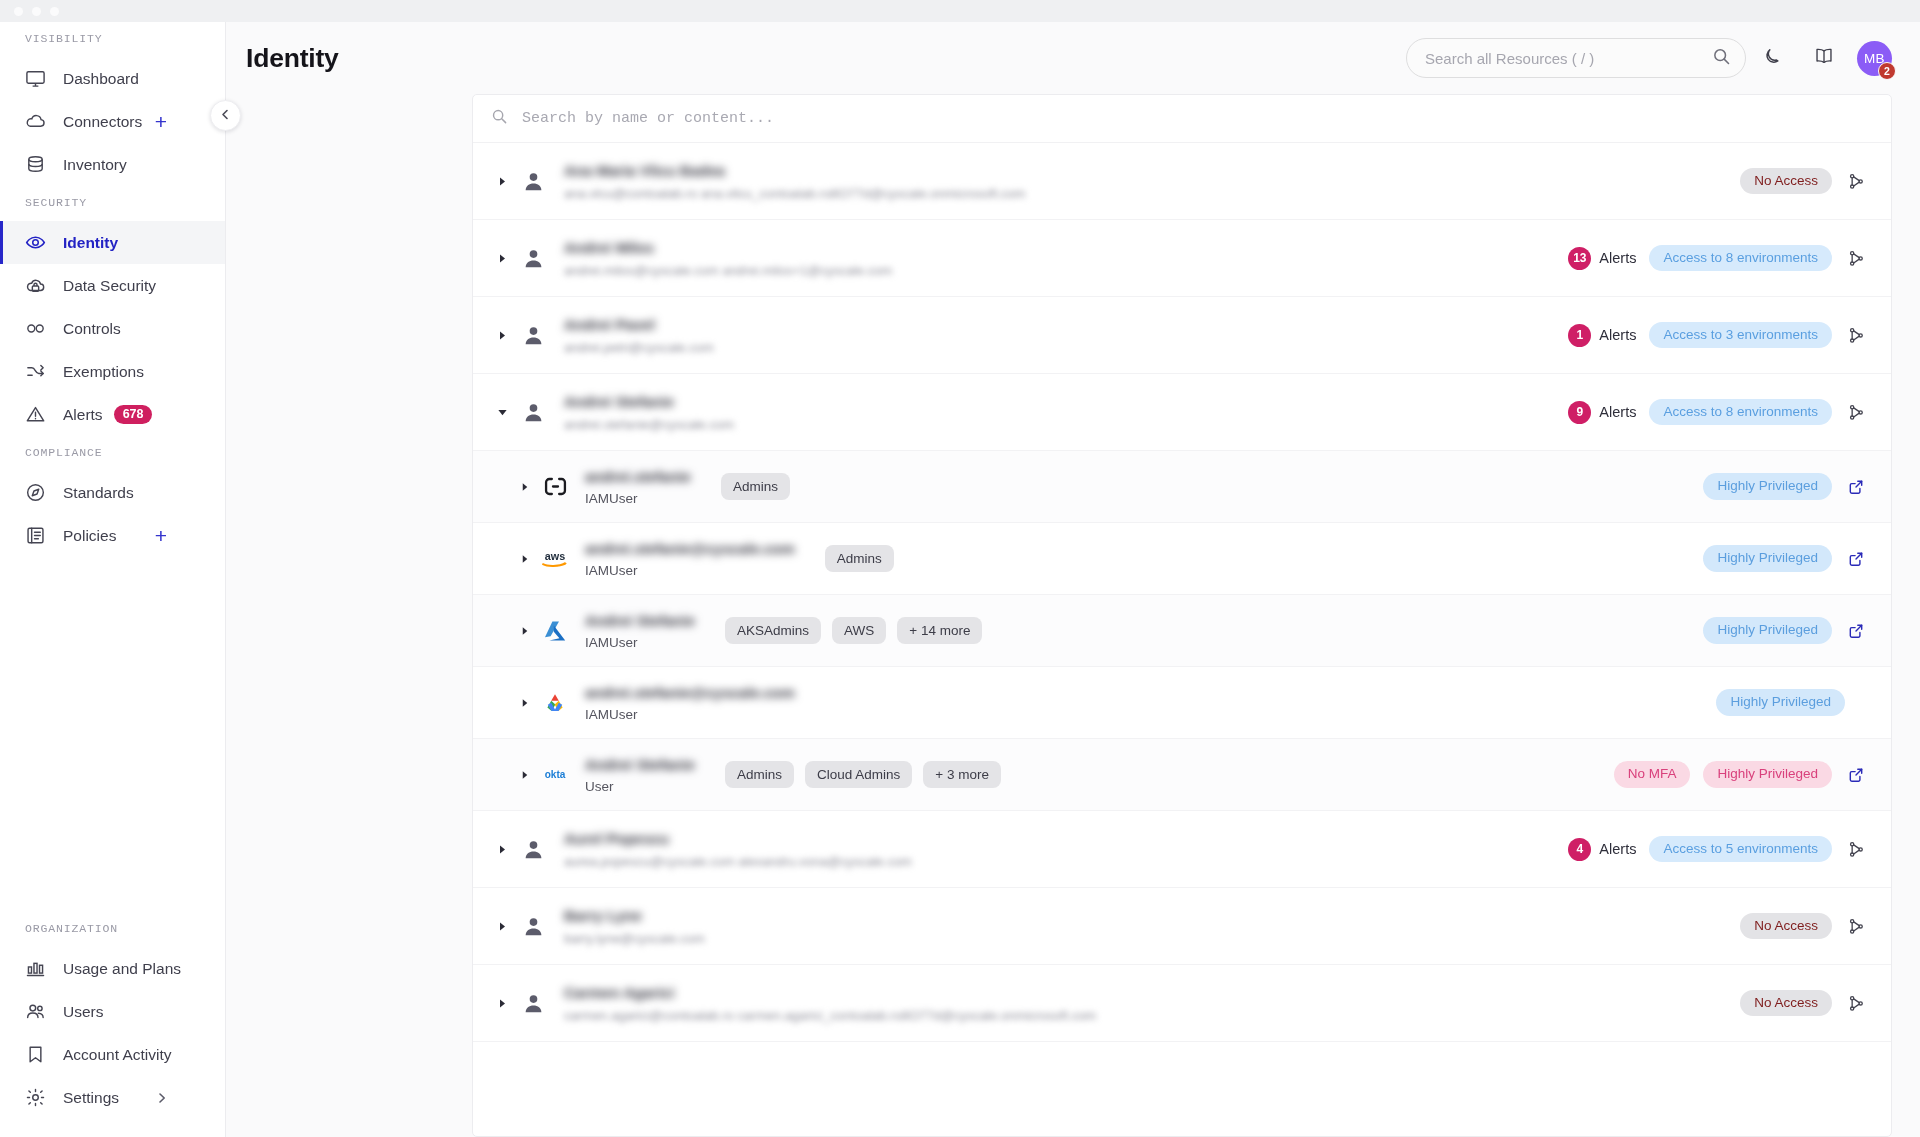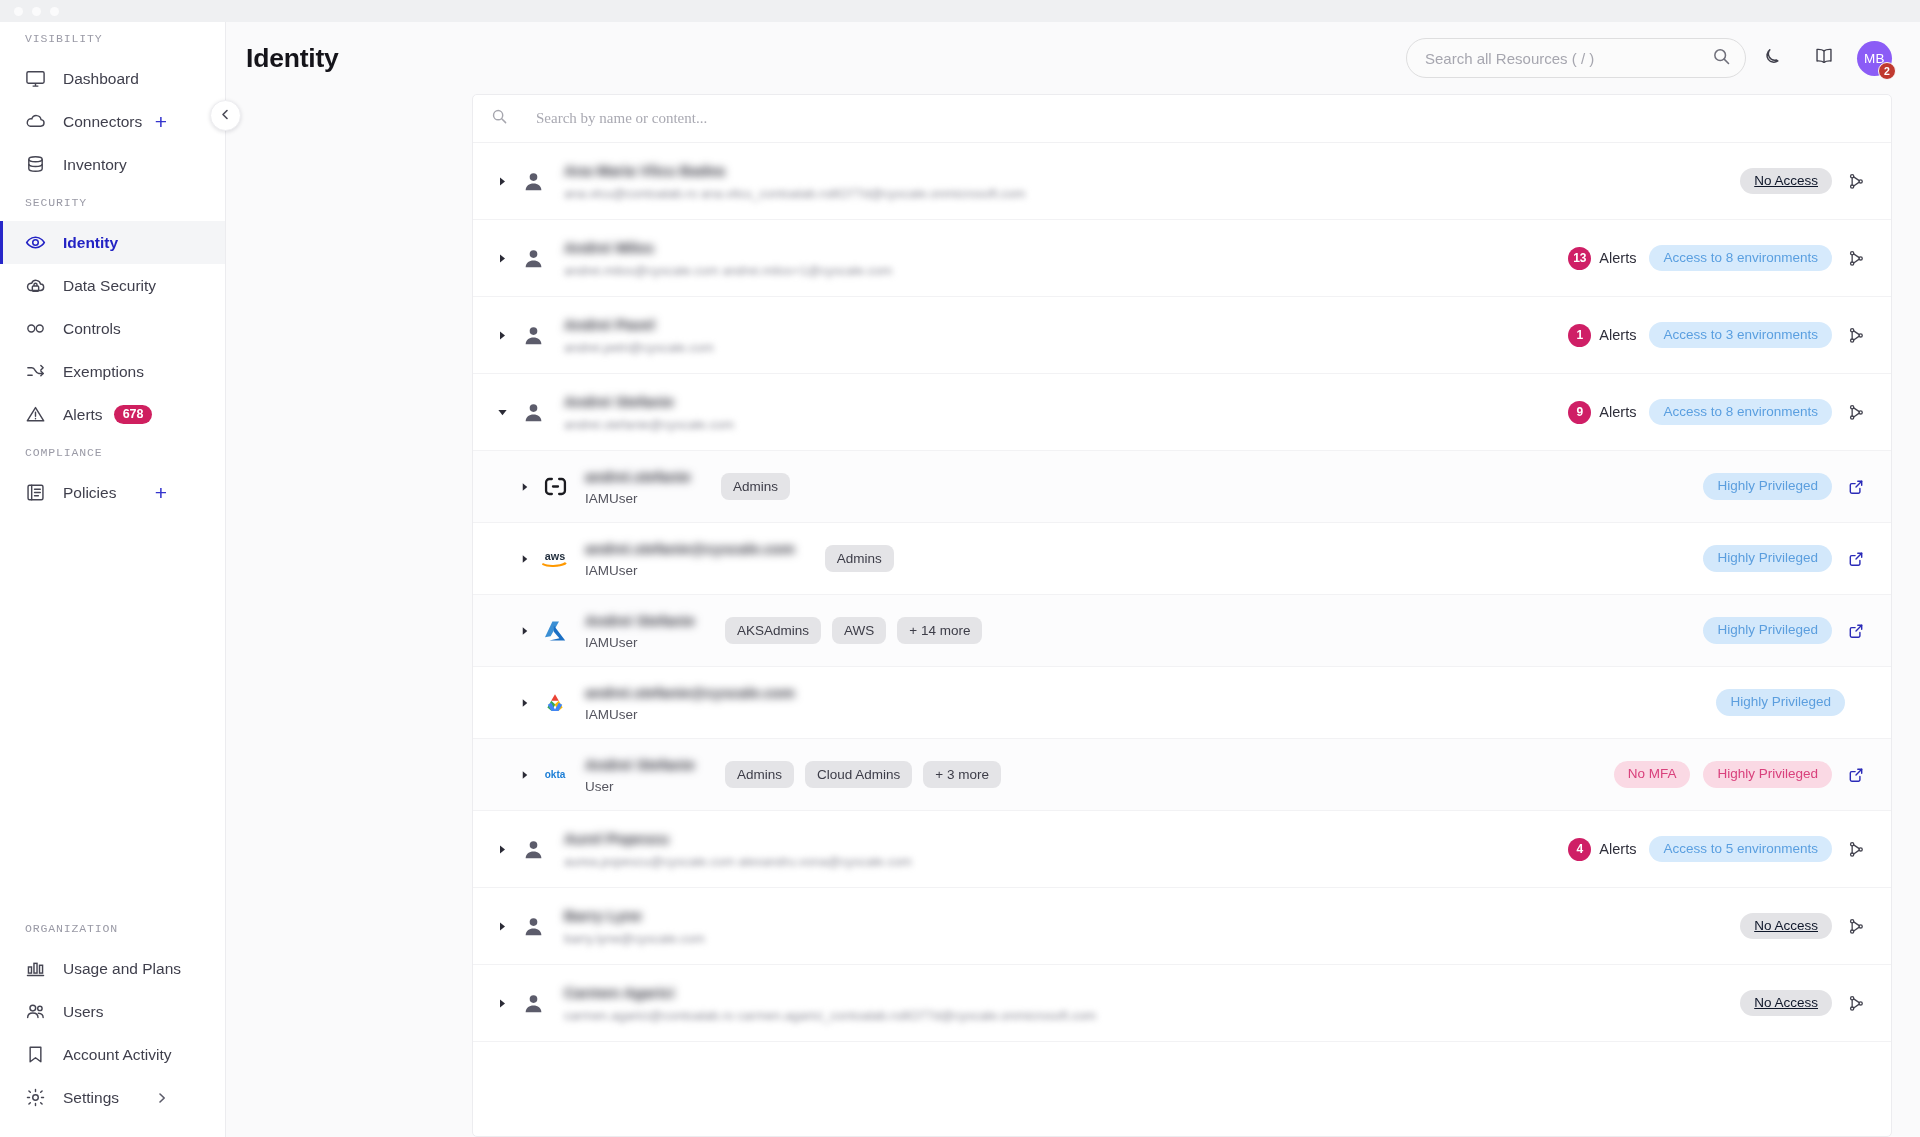--- a/index.html
+++ b/index.html
@@ -122,21 +122,21 @@
   .card {
     background: #fff; border: 1px solid #ececef; border-radius: 5px;
     height: 100%; overflow: hidden;
   }
   .card-search {
     height: 48px; display: flex; align-items: center; padding: 0 18px;
     border-bottom: 1px solid #f1f1f3;
   }
   .card-search input {
     flex: 1; border: none; outline: none; background: transparent;
-    font-size: 15px; color: #45454f; margin-left: 28px; font-family: Liberation Serif, serif;
+    font-size: 15px; color: #45454f; margin-left: 14px; font-family: Liberation Mono, monospace;
   }
   .card-search input::placeholder { color: #a9a9b2; }
 
   
   .person-row {
     height: 77px; display: flex; align-items: center; padding: 0 24px 0 18px;
     border-bottom: 1px solid #f2f2f4; background: #fff; cursor: pointer;
     position: relative;
   }
   .caret {
@@ -154,21 +154,21 @@
   }
   .blur-sub {
     font-size: 13px; color: #8d8d98; filter: blur(3.4px); white-space: nowrap;
   }
   .row-right { margin-left: auto; display: flex; align-items: center; gap: 13px; }
 
   .pill {
     border-radius: 14px; font-size: 13.5px; padding: 6px 14px 7px; line-height: 1;
     white-space: nowrap;
   }
-  .pill-gray { background: #e3e3e6; color: #0f172a; text-decoration: underline; }
+  .pill-gray { background: #e3e3e6; color: #7f1d1d; }
   .pill-blue { background: #d6eafc; color: #5a9fe0; }
   .pill-blue-strong { background: #d3e8fb; color: #5b9ede; }
   .pill-pink { background: #fad9e4; color: #d9417c; }
 
   .alerts-cell { display: flex; align-items: center; gap: 8px; }
   .alert-count {
     width: 23px; height: 23px; border-radius: 50%; background: #cf1f66;
     color: #fff; font-size: 12px; font-weight: bold;
     display: flex; align-items: center; justify-content: center;
   }
@@ -301,20 +301,29 @@
           <svg width="21" height="21" viewBox="0 0 22 22" fill="none" stroke="currentColor" stroke-width="1.5">
             <path d="M11 3.8 19.6 17.6H2.4L11 3.8z" stroke-linejoin="round"></path>
             <path d="M11 8.6v4.2M11 15.2v.3" stroke-linecap="round"></path>
           </svg>
         </span>
         <span class="lbl">Alerts</span>
         <span class="alerts-badge">678</span>
       </div>
 
       <div class="nav-section-label">COMPLIANCE</div>
+      <div class="nav-item">
+        <span class="ico">
+          <svg width="21" height="21" viewBox="0 0 22 22" fill="none" stroke="currentColor" stroke-width="1.5">
+            <circle cx="11" cy="11" r="8.2"></circle>
+              <path d="M14.4 7.6 9.4 9.4 7.6 14.4l5-1.8 1.8-5z" stroke-linejoin="round"></path>
+          </svg>
+        </span>
+        <span class="lbl">Standards</span>
+      </div>
       <div class="nav-item">
         <span class="ico">
           <svg width="21" height="21" viewBox="0 0 22 22" fill="none" stroke="currentColor" stroke-width="1.5">
             <rect x="3.2" y="3.4" width="15.6" height="15.2" rx="1.6"></rect>
             <path d="M7 3.4v15.2M10 7.6h6M10 11h6M10 14.4h4" stroke-linecap="round"></path>
           </svg>
         </span>
         <span class="lbl">Policies</span>
         <span class="nav-plus">+</span>
       </div>

